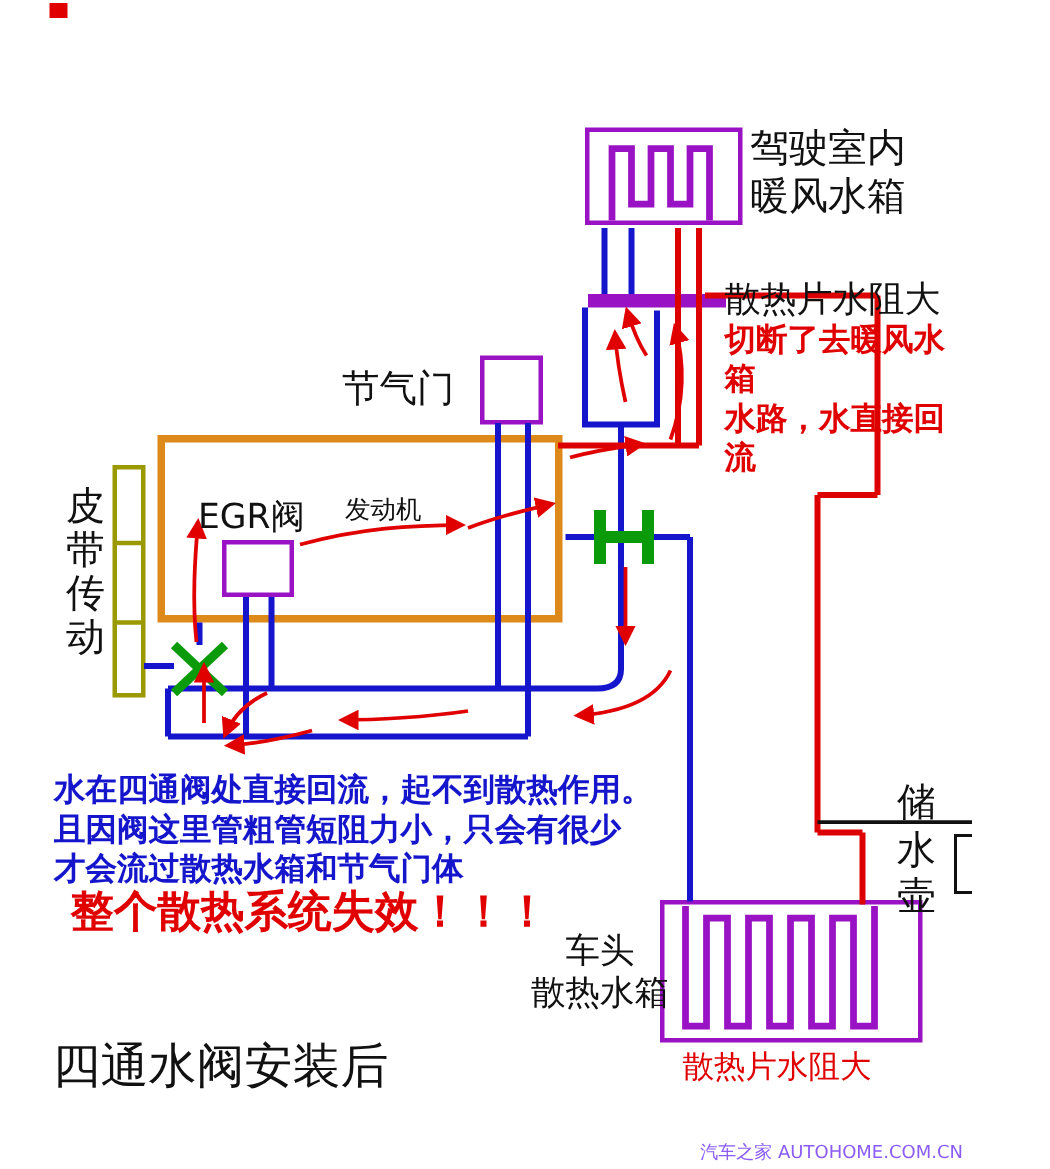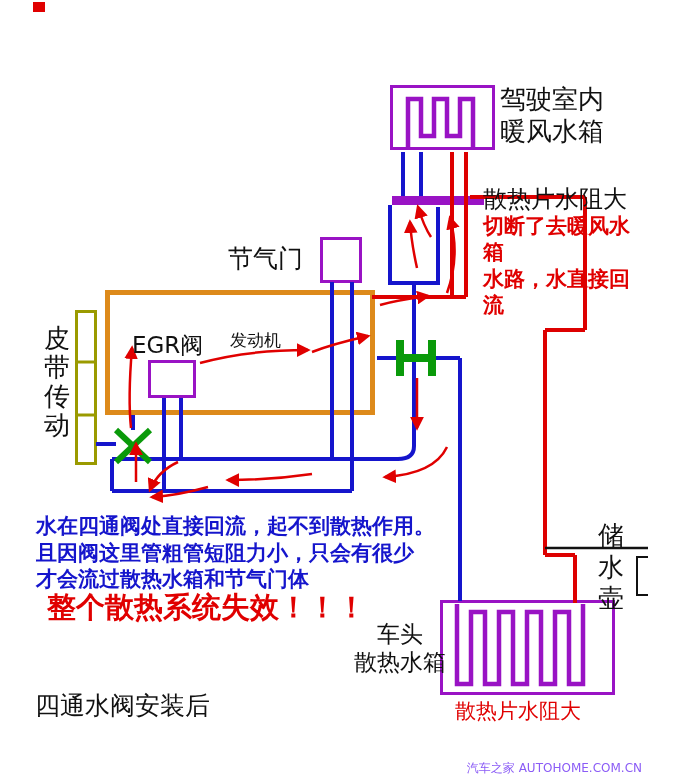--- a/index.html
+++ b/index.html
@@ -25,21 +25,21 @@
   #fourway-note{left:483px;top:213px;font-size:21px;line-height:1.25;font-weight:bold;}
   #throttle-label{left:228px;top:244px;font-size:25px;text-align:right;}
   #egr-label{left:132px;top:331px;font-size:23px;}
   #engine-label{left:230px;top:330px;font-size:17px;}
   #belt-label{left:44px;top:324px;font-size:26px;line-height:1.12;}
   #note-blue{left:36px;top:513px;font-size:21px;line-height:1.27;}
   #fail-text{left:20px;top:590px;font-size:29px;font-weight:bold;margin-left:27px;}
   #radiator-label{left:352px;top:620px;font-size:23px;width:96px;text-align:center;}
   #radiator-note{left:455px;top:699px;font-size:21px;}
   #reservoir-label{left:598px;top:520px;font-size:26px;}
-  #bottom-title{left:35px;top:691px;font-size:25px;}
+  #bottom-title{left:35px;top:691px;font-size:32px;}
   #watermark{right:6px;top:761px;left:auto;font-size:12px;color:#8b5cf6;}
 </style>
 </head>
 <body>
 
 <div id="canvas">
 
   <div id="corner-mark"></div>
 
   <div class="box purple" style="left:390px;top:85px;width:105px;height:65px;"></div>

